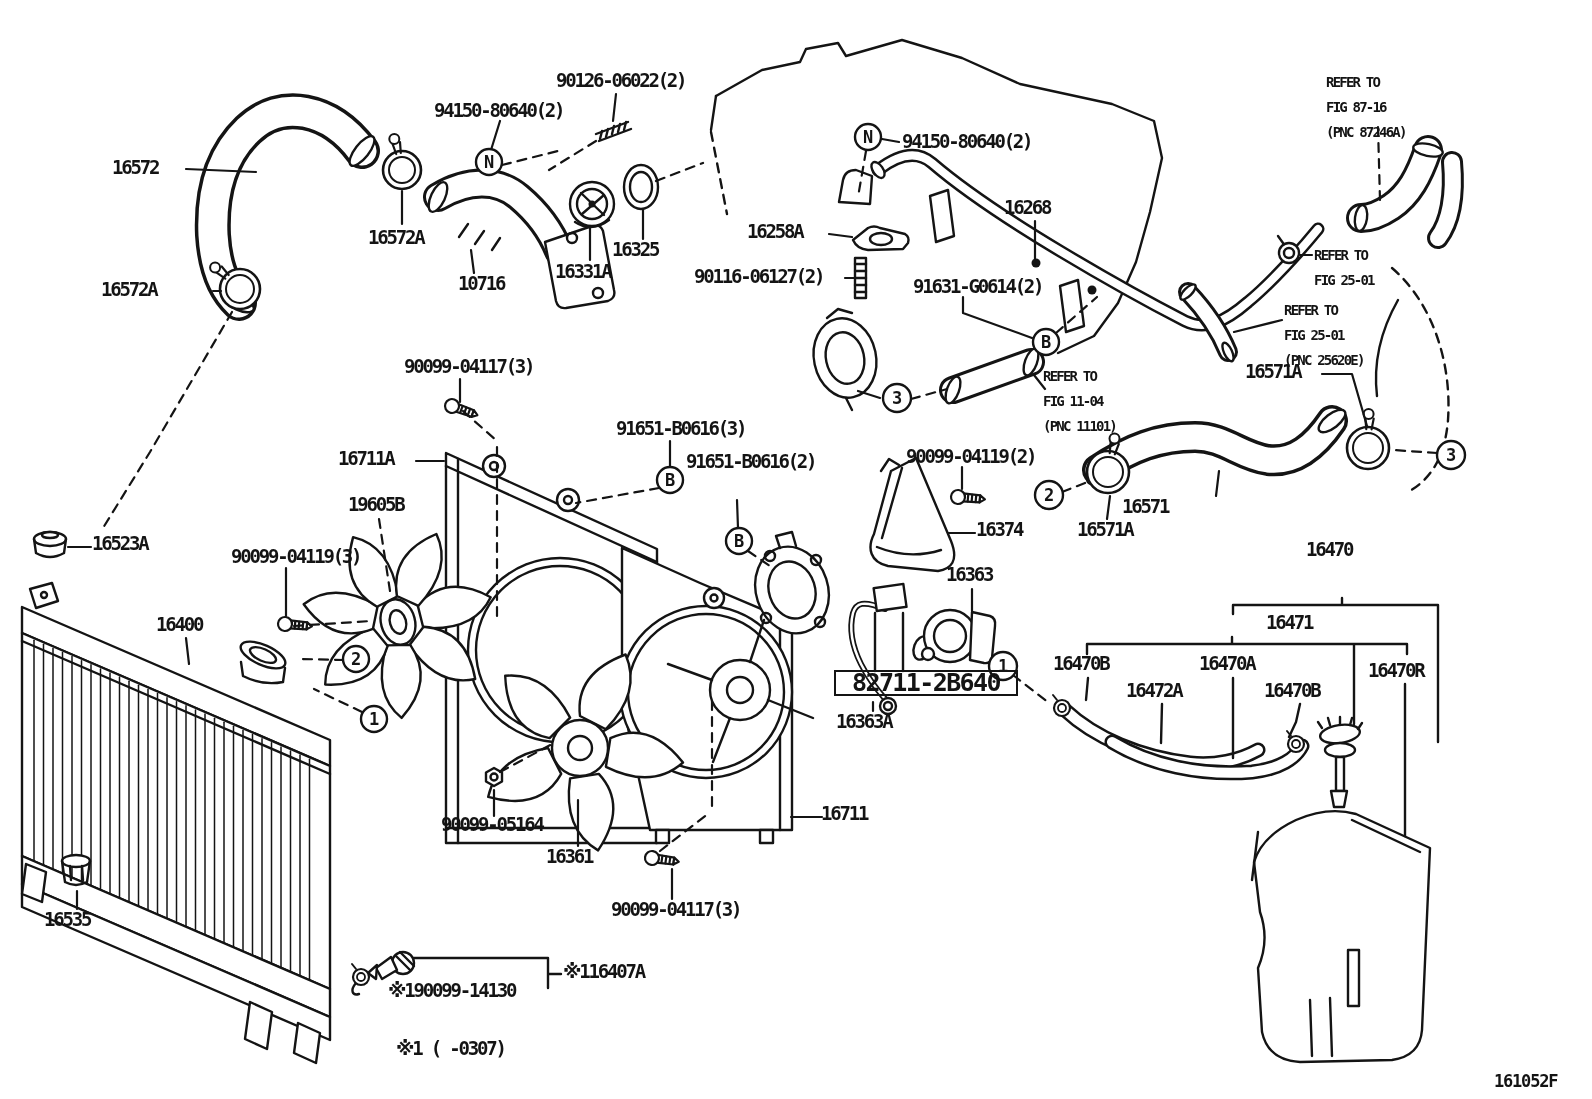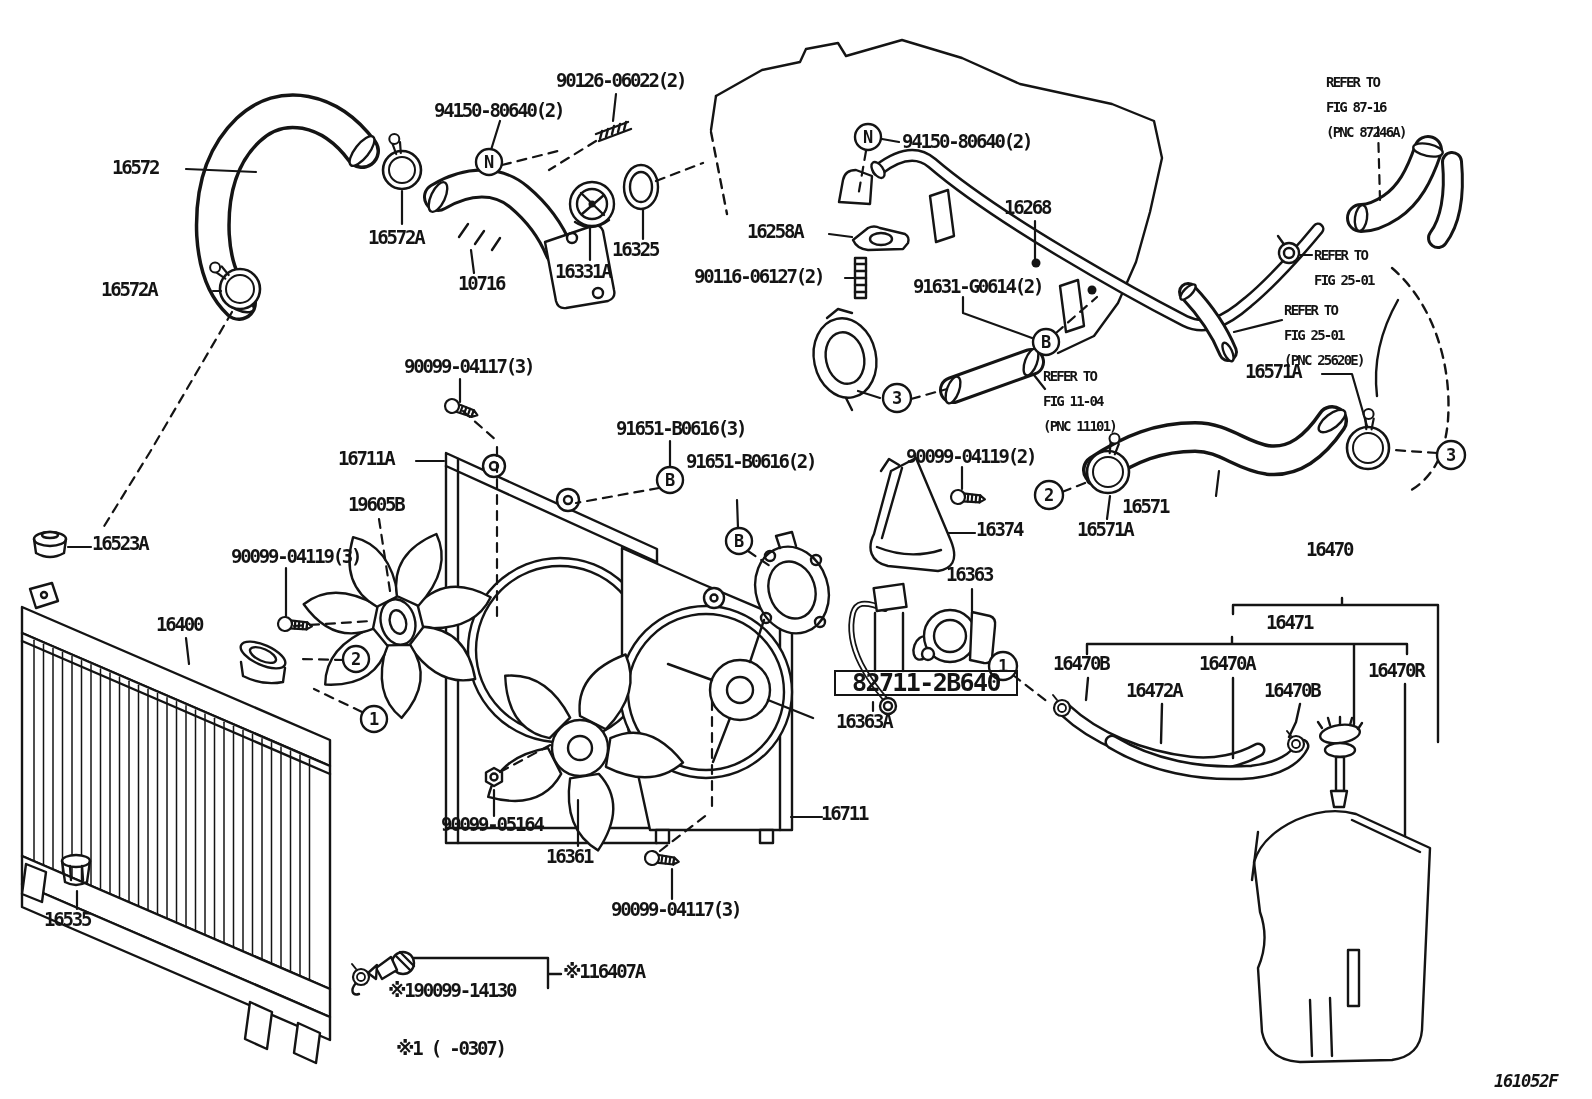--- a/index.html
+++ b/index.html
@@ -3,21 +3,21 @@
 <meta charset="utf-8">
 <style>
   :root{ --ink:#141414; --paper:#ffffff; }
   html,body{margin:0;padding:0;background:#888;}
   .stage{position:relative;width:1592px;height:1099px;background:var(--paper);overflow:hidden;
          font-family:"DejaVu Sans Mono","DejaVu Sans",monospace;}
   svg{position:absolute;left:0;top:0;}
   .lbl{position:absolute;font-weight:bold;font-size:19px;letter-spacing:-2.2px;line-height:20px;
        color:var(--ink);white-space:pre-line;}
   .ref{font-size:14px;letter-spacing:-1.8px;line-height:25px;}
-  .sm{font-size:17px;letter-spacing:-1.2px;font-style:italic;}
+  .sm{font-size:17px;letter-spacing:-1.2px;}
   .boxed{border:2px solid var(--ink);padding:1px 16px;font-size:25px;letter-spacing:-1.6px;}
 </style>
 </head>
 <body>
 
 <div class="stage">
 
 <svg width="1592" height="1099" viewBox="0 0 1592 1099">
   <g stroke="#141414" fill="none" stroke-width="2.4" stroke-linecap="round" stroke-linejoin="round">
 

